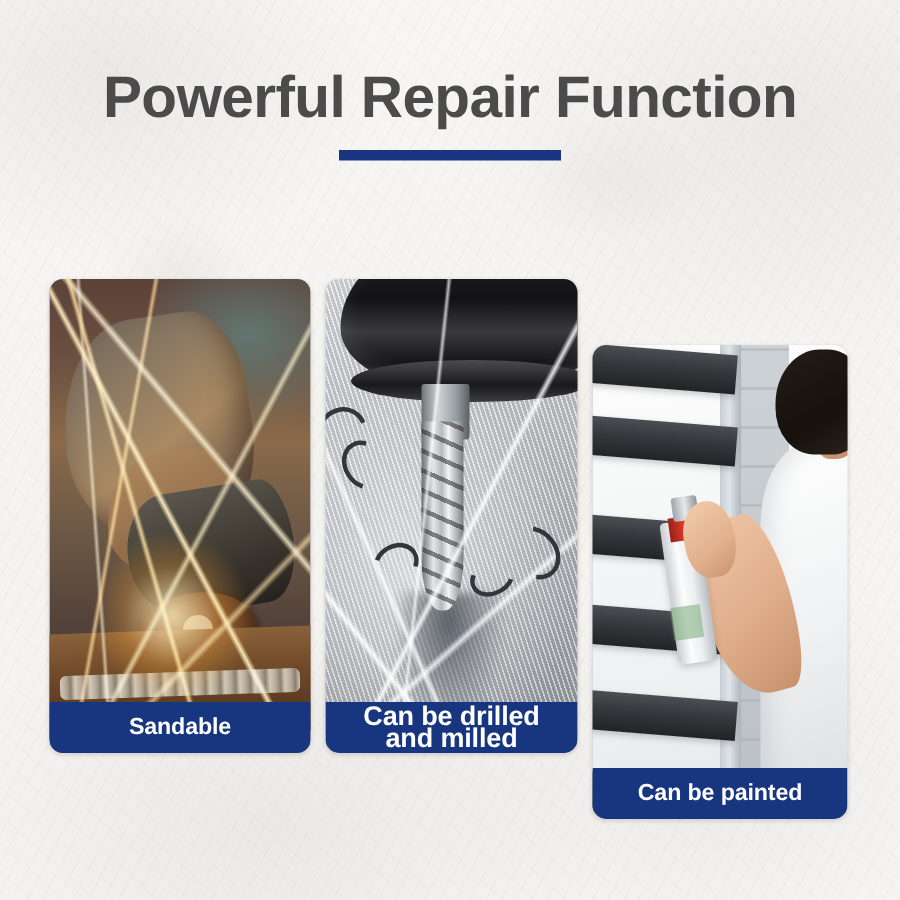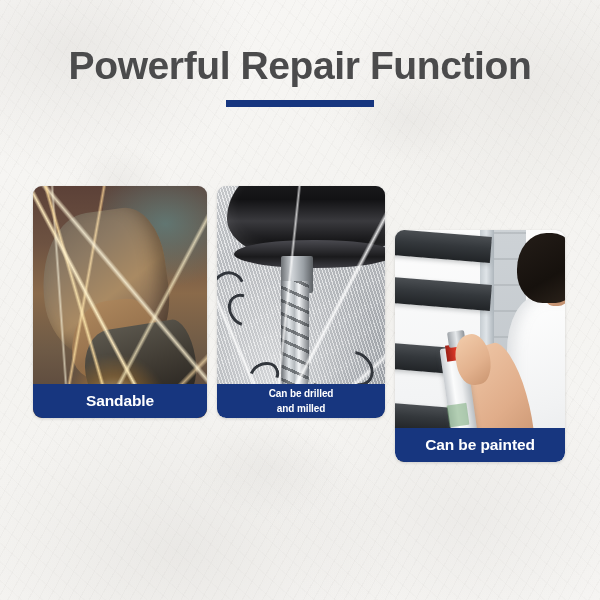--- a/index.html
+++ b/index.html
@@ -82,21 +82,21 @@
     left: 33px;
     top: 186px;
     width: 532px;
     height: 316px;
     display: flex;
     gap: 10px;
     z-index: 3;
   }
   .card {
     position: relative;
-    height: 232px;
+    height: 316px;
     border-radius: 9px;
     overflow: hidden;
     background: #cfcfcf;
     box-shadow: 0 1px 3px rgba(60,60,60,0.18);
   }
   .card-1 { width: 174px; }
   .card-2 { width: 168px; }
   .card-3 { width: 170px; margin-top: 44px; }
 
   .photo {
@@ -123,21 +123,21 @@
   .caption-text {
     color: #ffffff;
     font-weight: bold;
     font-size: 15.5px;
     line-height: 16px;
     text-align: center;
     letter-spacing: -0.1px;
     white-space: pre-line;
     font-family: "Liberation Sans", sans-serif;
   }
-  .caption-two-line .caption-text { font-size: 10px; line-height: 15px; }
+  .caption-two-line .caption-text { font-size: 18px; line-height: 15px; }
 
   
   .grinder-bg {
     position: absolute; inset: 0;
     background:
       linear-gradient(180deg, #5c4138 0%, #6d5241 18%, #8a6a4a 34%, #6e5a46 52%, #54433a 72%, #3b302a 100%);
   }
   .grinder-teal {
     position: absolute; left: 40%; top: 0; width: 60%; height: 40%;
     background: radial-gradient(ellipse 120px 90px at 60% 30%, rgba(96,128,126,0.80), rgba(96,128,126,0) 70%);

